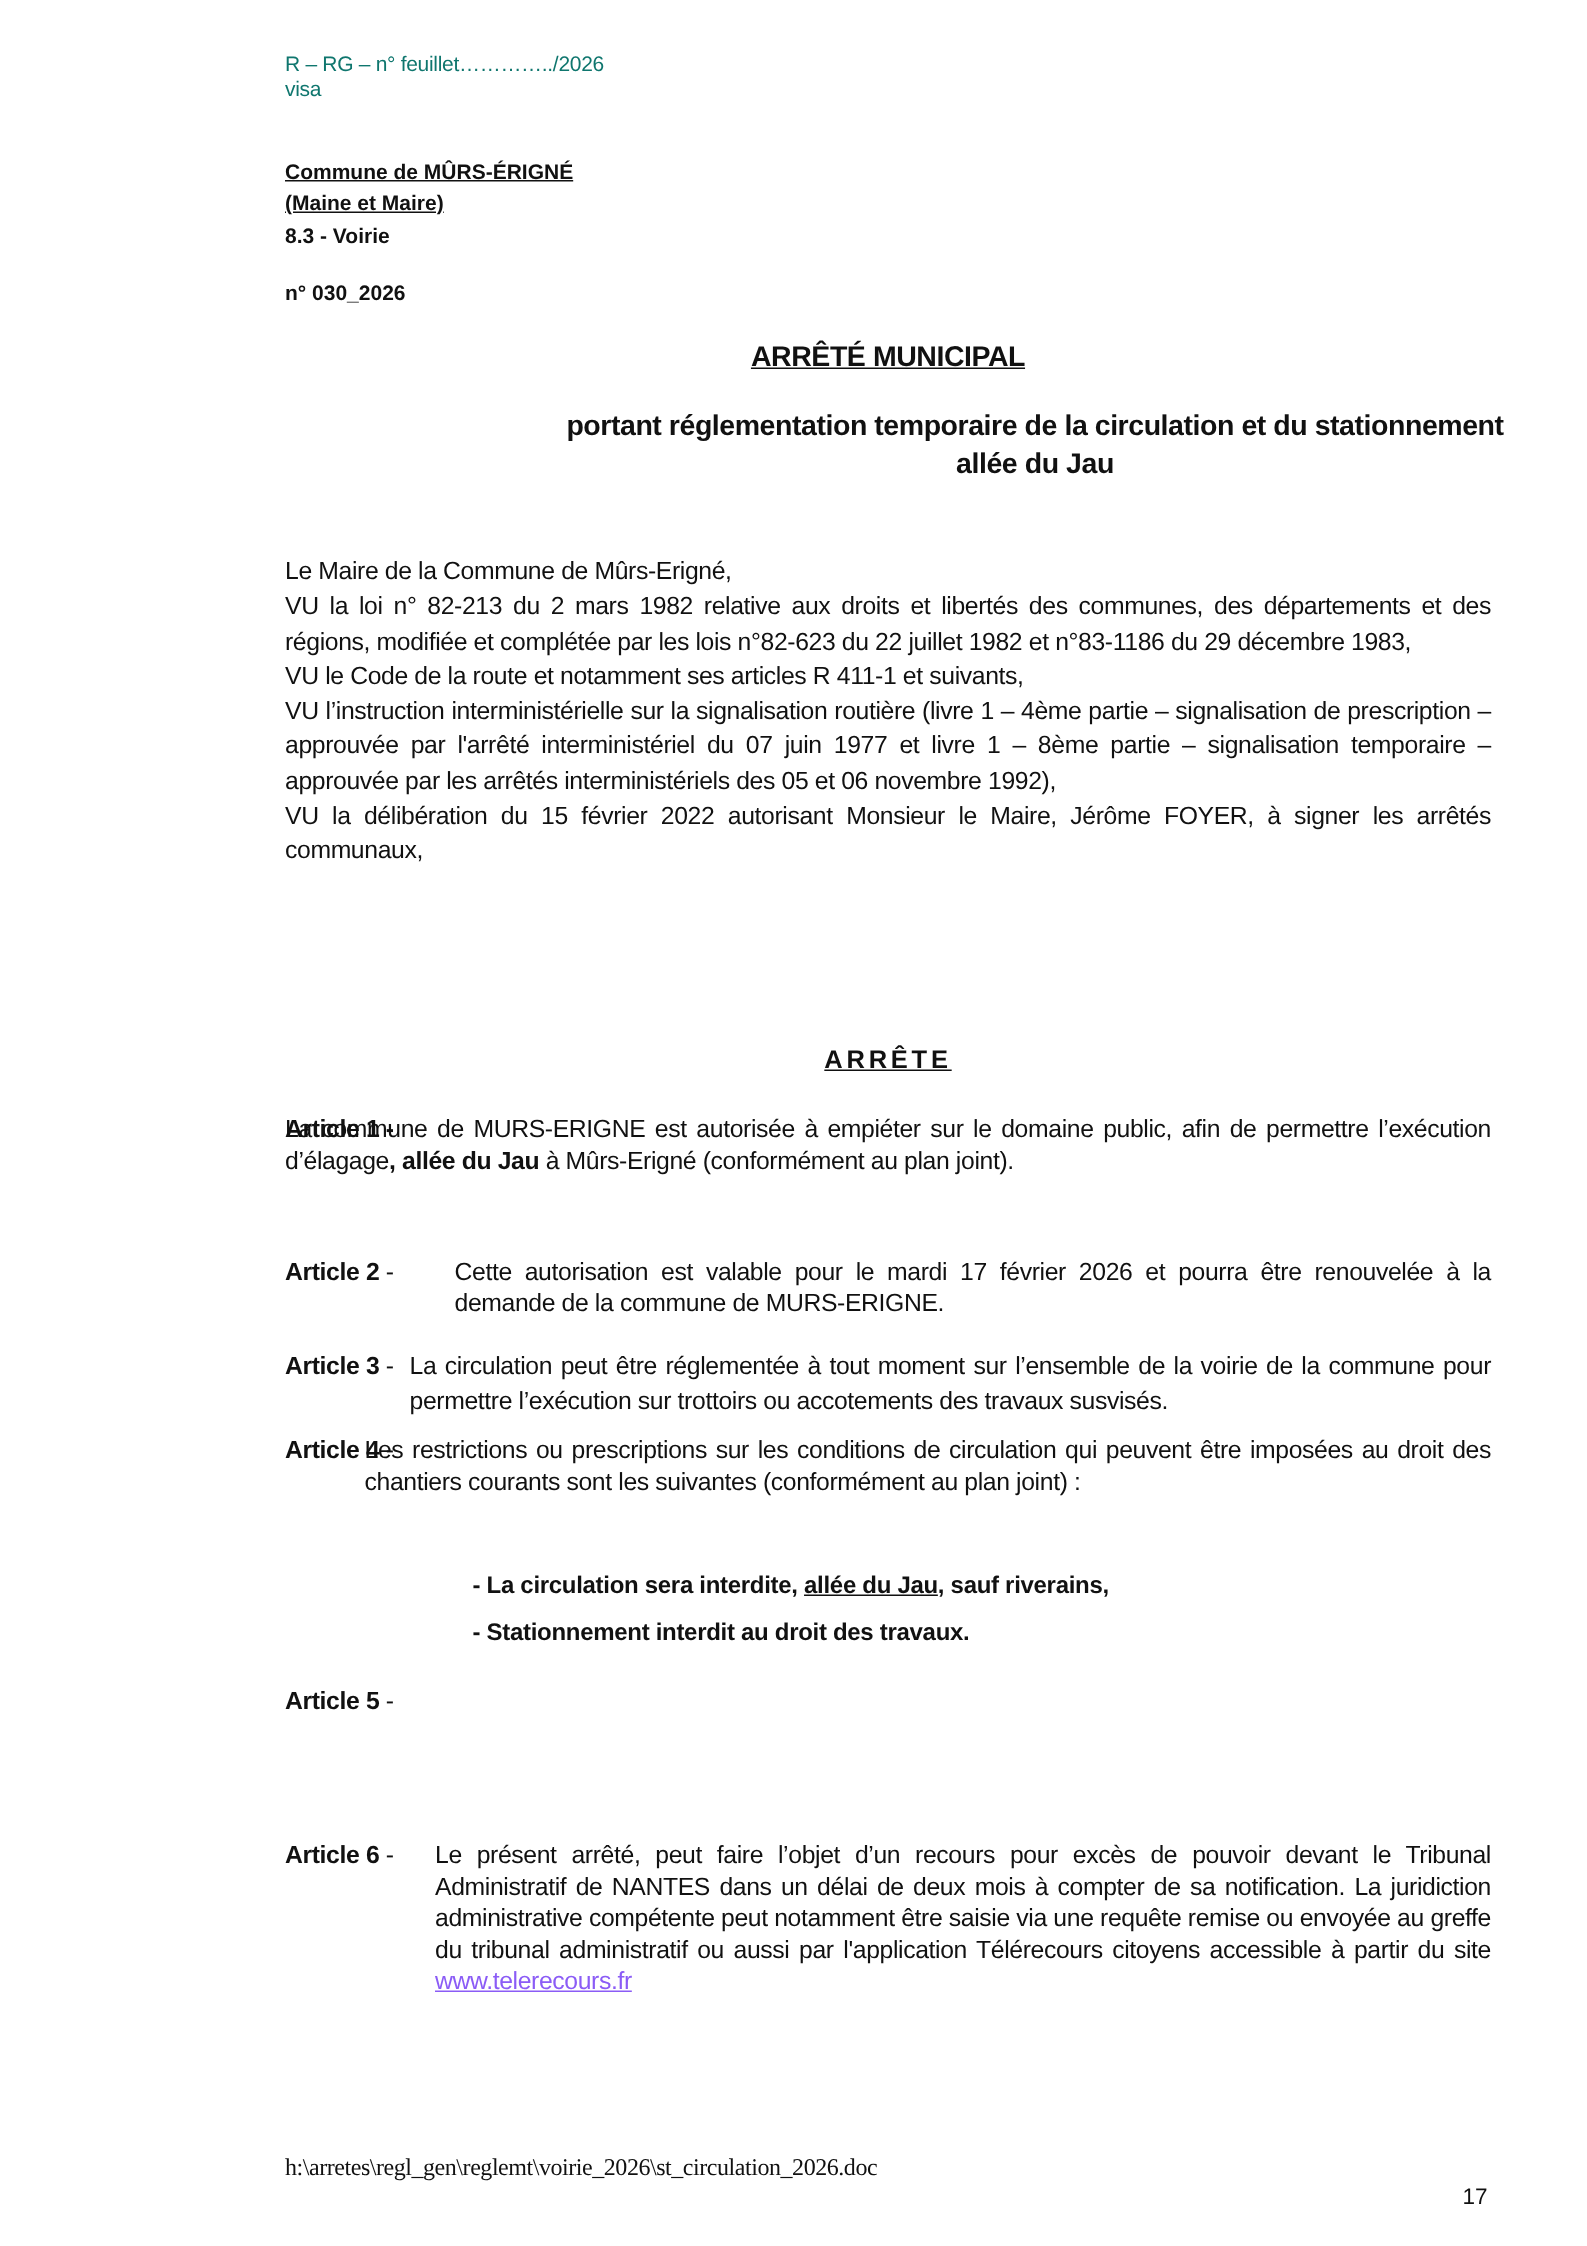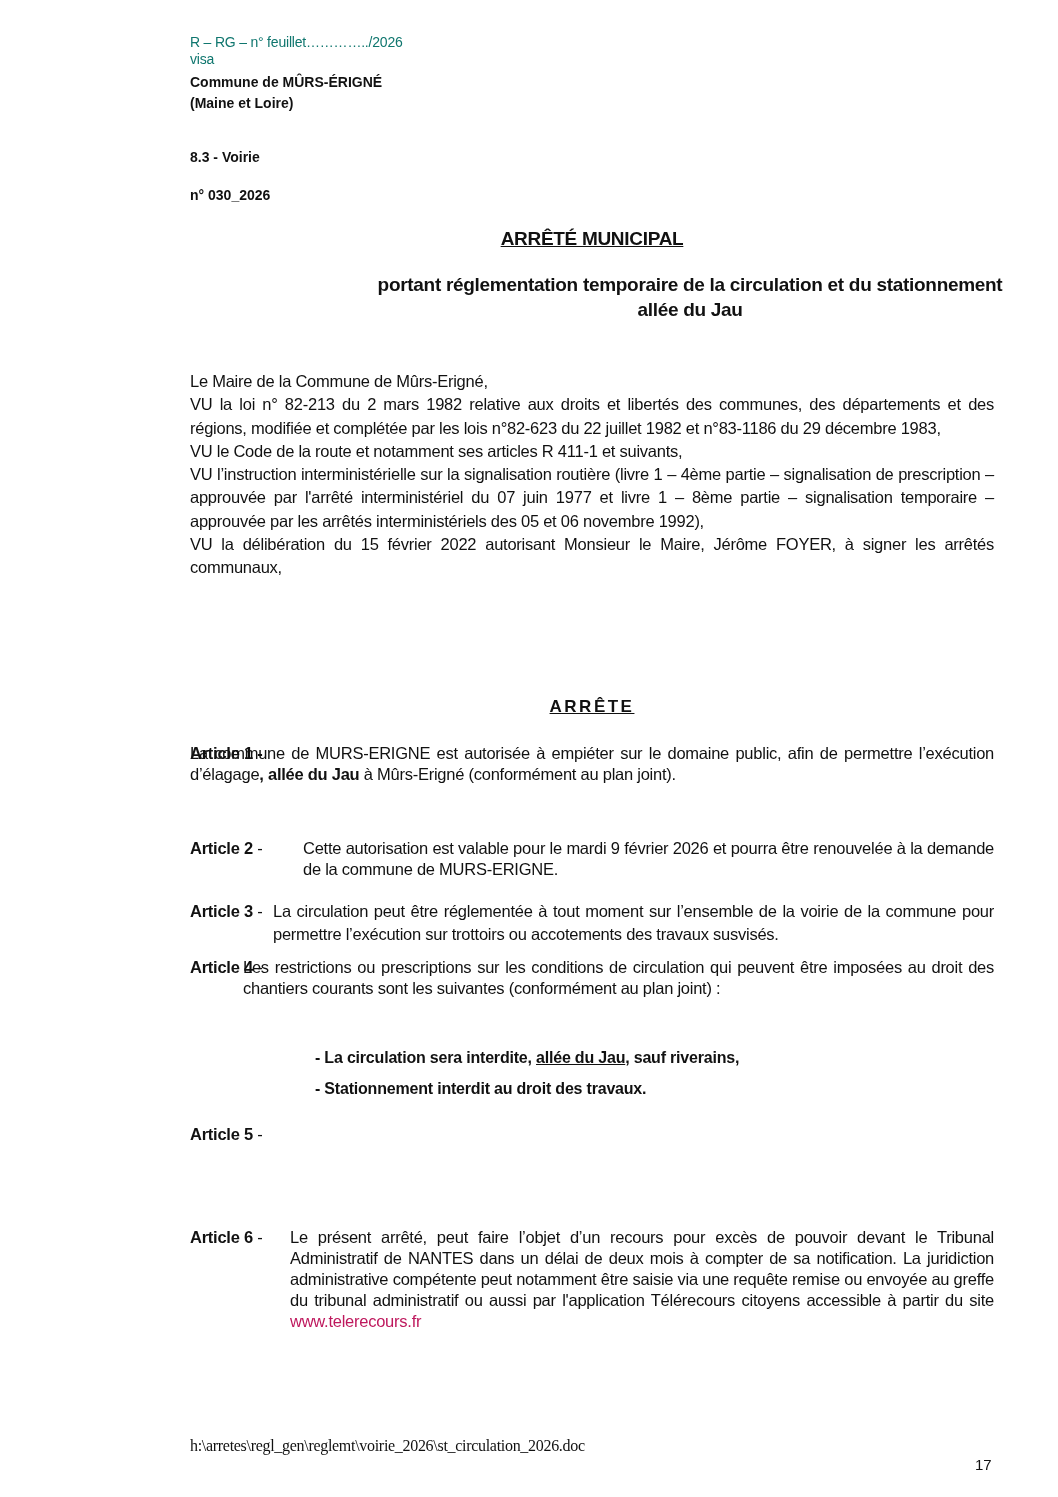--- a/index.html
+++ b/index.html
@@ -11,34 +11,34 @@
   .subtitle { left:190px; width:1000px; text-align:center; top:272px; font-size:19px; font-weight:bold; line-height:25px; letter-spacing:-0.3px; }
   .body-block { left:190px; width:804px; top:370px; font-size:16.5px; line-height:23.3px; text-align:justify; letter-spacing:-0.25px; }
   .body-block p { margin:0; }
   .arrete { left:0; width:1184px; text-align:center; top:697px; font-size:17px; font-weight:bold; letter-spacing:2.5px; text-decoration:underline; }
   .article { left:190px; width:804px; font-size:16.5px; line-height:21px; letter-spacing:-0.25px; }
   .art-label { position:absolute; left:0; top:0; font-weight:bold; white-space:nowrap; }
   .art-label .dash { font-weight:normal; }
   .art-text { text-align:justify; }
   .bullet { left:315px; font-size:16px; font-weight:bold; letter-spacing:-0.2px; }
   .u { text-decoration:underline; }
-  a.link { color:#be185d; }
+  a.link { color:#8b5cf6; text-decoration:underline; }
   .footer-path { left:190px; top:1437px; font-family:"Liberation Serif", serif; font-size:16px; letter-spacing:-0.3px; }
   .page-num { left:975px; top:1456px; font-size:15px; }
 </style>
 </head>
 <body>
 
 <div class="abs hdr-small">
   <div>R – RG – n° feuillet…………../2026</div>
   <div>visa</div>
 </div>
-<div class="abs hdr-bold" style="top:72px;">
+<div class="abs hdr-bold" style="top:104px;text-decoration:underline;">
   <div>Commune de MÛRS-ÉRIGNÉ</div>
-  <div>(Maine et Loire)</div>
+  <div>(Maine et Maire)</div>
 </div>
 <div class="abs hdr-bold" style="top:147px;">8.3 - Voirie</div>
 <div class="abs hdr-bold" style="top:185px;">n° 030_2026</div>
 
 <div class="abs title">ARRÊTÉ MUNICIPAL</div>
 <div class="abs subtitle">
   <div>portant réglementation temporaire de la circulation et du stationnement</div>
   <div>allée du Jau</div>
 </div>
 
@@ -52,21 +52,21 @@
 
 <div class="abs arrete">ARRÊTE</div>
 
 <div class="abs article" style="top:743px;">
   <span class="art-label">Article 1 -</span>
   <div class="art-text" style=""><span>La commune de MURS-ERIGNE est autorisée à empiéter sur le domaine public, afin de permettre l’exécution d’élagage</span><b>, allée du Jau</b><span> à Mûrs-Erigné (conformément au plan joint).</span></div>
 </div>
 
 <div class="abs article" style="top:838px;">
   <span class="art-label"><span>Article 2</span><span class="dash"> -</span></span>
-  <div class="art-text" style="margin-left:113px;">Cette autorisation est valable pour le mardi 9 février 2026 et pourra être renouvelée à la demande de la commune de MURS-ERIGNE.</div>
+  <div class="art-text" style="margin-left:113px;">Cette autorisation est valable pour le mardi 17 février 2026 et pourra être renouvelée à la demande de la commune de MURS-ERIGNE.</div>
 </div>
 
 <div class="abs article" style="top:900px; line-height:23px;">
   <span class="art-label"><span>Article 3</span><span class="dash"> -</span></span>
   <div class="art-text" style="margin-left:83px;">La circulation peut être réglementée à tout moment sur l’ensemble de la voirie de la commune pour permettre l’exécution sur trottoirs ou accotements des travaux susvisés.</div>
 </div>
 
 <div class="abs article" style="top:957px;">
   <span class="art-label"><span>Article 4</span><span class="dash"> -</span></span>
   <div class="art-text" style="margin-left:53px;">Les restrictions ou prescriptions sur les conditions de circulation qui peuvent être imposées au droit des chantiers courants sont les suivantes (conformément au plan joint) :</div>

